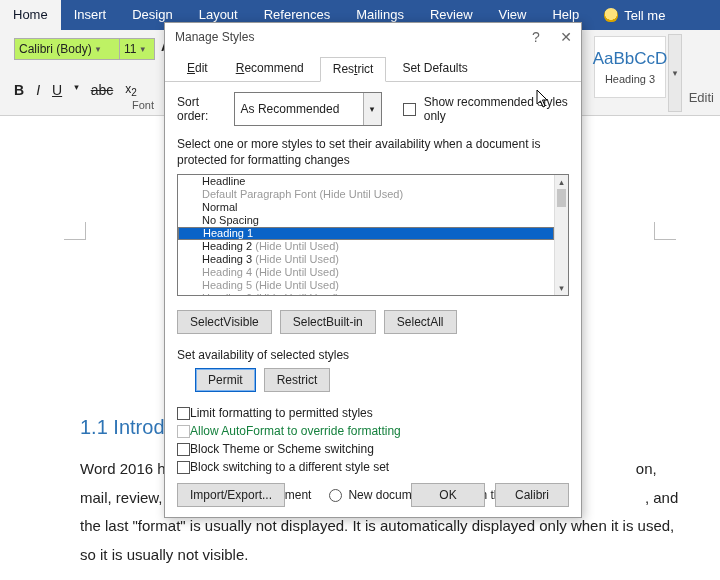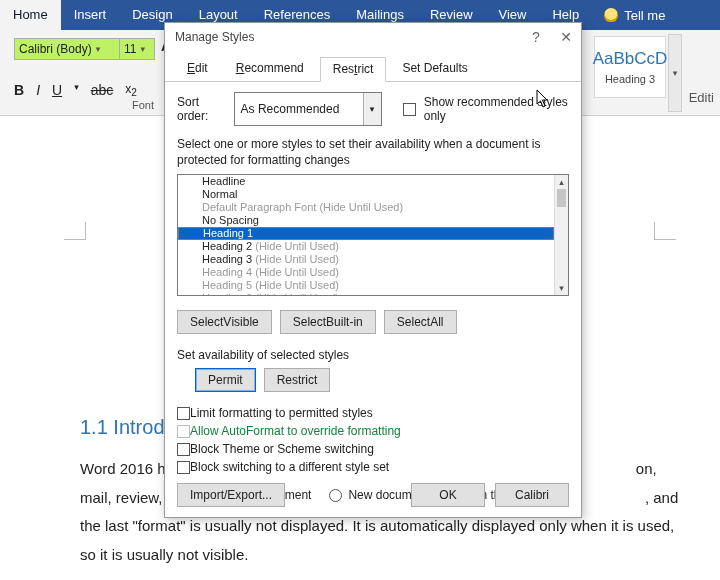--- a/index.html
+++ b/index.html
@@ -184,22 +184,22 @@
       <span style="width:6px"></span>
       <span class="chk"></span>
       <span>Sho<span class="ul">w</span> recommended styles only</span>
     </div>
 
     <div class="instr">Select one or more styles to set their availability when a document is protected for formatting changes</div>
 
     <div class="styles-list">
       <div class="inner" id="styles-inner">
           <div class="sitem">Headline</div>
+          <div class="sitem muted">Default Paragraph Font  <span class="hide">(Hide Until Used)</span></div>
           <div class="sitem">Normal</div>
-          <div class="sitem muted">Default Paragraph Font  <span class="hide">(Hide Until Used)</span></div>
           <div class="sitem">No Spacing</div>
           <div class="sitem sel">Heading 1</div>
           <div class="sitem">Heading 2  <span class="hide">(Hide Until Used)</span></div>
           <div class="sitem">Heading 3  <span class="hide">(Hide Until Used)</span></div>
           <div class="sitem muted">Heading 4  <span class="hide">(Hide Until Used)</span></div>
           <div class="sitem muted">Heading 5  <span class="hide">(Hide Until Used)</span></div>
           <div class="sitem muted">Heading 6  <span class="hide">(Hide Until Used)</span></div>
         </div>
       <div class="sbar">
         <div class="up">▴</div>

